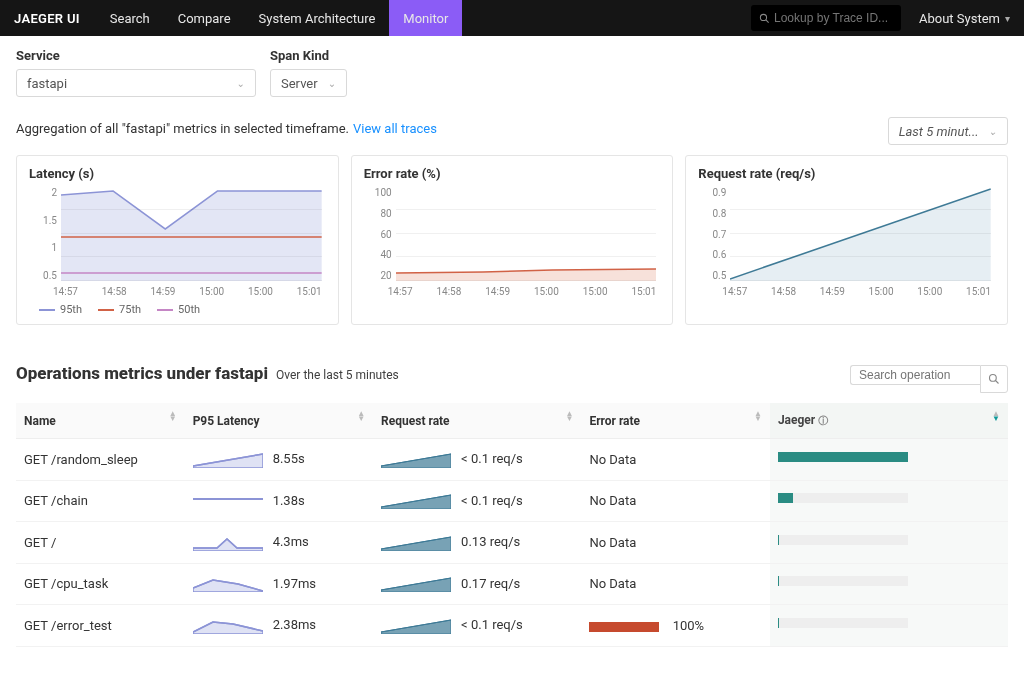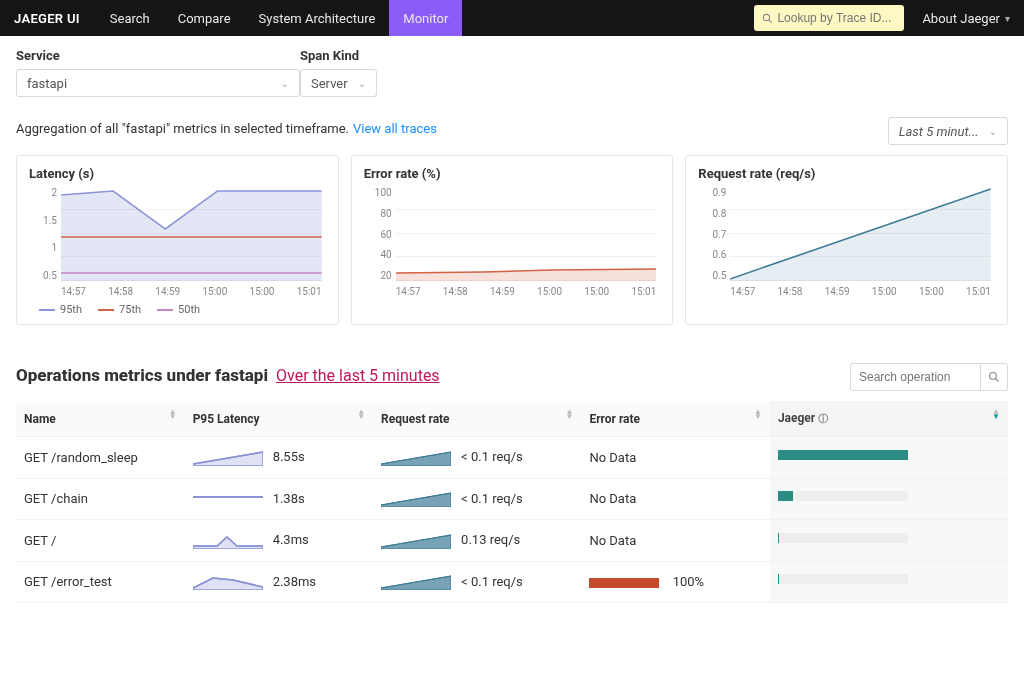--- a/index.html
+++ b/index.html
@@ -4,58 +4,58 @@
 <style>
 * { box-sizing: border-box; margin: 0; padding: 0; }
 body { font-family: -apple-system, BlinkMacSystemFont, "Segoe UI", Roboto, Helvetica, Arial, sans-serif; font-size: 13px; color: #333; background: #fff; }
 
 
 .topnav { background: #151515; display: flex; align-items: center; height: 36px; padding: 0 14px; }
 .brand { color: #fff; font-weight: 600; font-size: 13px; margin-right: 16px; letter-spacing: 0.3px; }
 .navlink { color: #e7e7e7; padding: 0 14px; height: 36px; display: flex; align-items: center; font-size: 13px; cursor: pointer; }
 .navlink.active { background: #8b5cf6; }
 .spacer { flex: 1; }
-.lookup { background: #fef9c3; border-radius: 3px; display: flex; align-items: center; height: 26px; width: 150px; padding: 0 8px; margin-right: 18px; }
+.lookup { background: #000000; border-radius: 3px; display: flex; align-items: center; height: 26px; width: 150px; padding: 0 8px; margin-right: 18px; }
 .lookup input { border: none; outline: none; width: 100%; font-size: 12px; color: #888; background: transparent; }
 .about { color: #e7e7e7; font-size: 13px; display: flex; align-items: center; gap: 5px; cursor: pointer; }
 
 
-.filters { display: flex; padding: 12px 16px 0; }
+.filters { display: flex; gap: 14px; padding: 12px 16px 0; }
 .filterblock label { font-weight: 700; font-size: 13px; }
 .select { border: 1px solid #d9d9d9; border-radius: 3px; height: 28px; display: flex; align-items: center; padding: 0 10px; margin-top: 6px; min-width: 58px; font-size: 13px; color: #555; justify-content: space-between; gap: 10px; cursor: pointer; }
-.select.wide { width: 284px; }
+.select.wide { width: 240px; }
 
 
 .aggrow { display: flex; align-items: center; padding: 14px 16px 10px; font-size: 13px; }
 .aggrow .link { color: #1890ff; margin-left: 4px; cursor: pointer; }
 .timesel { margin-left: auto; font-style: italic; }
 
 
 .panels { display: flex; gap: 12px; padding: 0 16px; }
 .panel { border: 1px solid #e5e5e5; border-radius: 3px; flex: 1; padding: 10px 12px 8px; }
 .panel-title { font-weight: 700; font-size: 13px; margin-bottom: 6px; }
 .chart { position: relative; height: 110px; }
 .yaxis { position: absolute; left: 0; top: 0; bottom: 16px; width: 28px; display: flex; flex-direction: column; justify-content: space-between; font-size: 10px; color: #888; text-align: right; }
 .plot { position: absolute; left: 32px; right: 4px; top: 0; bottom: 16px; }
-.xaxis { position: absolute; left: 32px; right: 4px; bottom: 0; display: flex; justify-content: space-between; font-size: 10px; color: #888; }
+.xaxis { position: absolute; left: 24px; right: 4px; bottom: 0; display: flex; justify-content: space-between; font-size: 10px; color: #888; }
 .legend { display: flex; gap: 16px; font-size: 11px; color: #666; margin-top: 6px; padding-left: 10px; }
 .legend span::before { content: ''; display: inline-block; width: 16px; height: 2px; margin-right: 5px; vertical-align: middle; }
 .legend .c1::before { background: #8c94d6; }
 .legend .c2::before { background: #d16246; }
 .legend .c3::before { background: #c586c5; }
 
 
 .grid { position: absolute; inset: 0; background-image: repeating-linear-gradient(to top, rgba(0,0,0,0.06) 0 1px, transparent 1px 25%); }
 
 
 .ops-head { display: flex; align-items: baseline; padding: 38px 16px 10px; gap: 8px; }
 .ops-head h2 { font-size: 17px; font-weight: 800; }
-.ops-head .sub { color: #be185d; font-size: 16px; text-decoration: underline; }
+.ops-head .sub { color: #404040; font-size: 12px; }
 .searchop { margin-left: auto; display: flex; }
-.searchop input { border: 1px solid #d9d9d9; border-right: none; border-radius: 3px 0 0 3px; height: 28px; padding: 4px 8px; width: 130px; font-size: 12px; outline: none; }
+.searchop input { border: 1px solid #d9d9d9; border-right: none; border-radius: 3px 0 0 3px; height: 20px; padding: 4px 8px; width: 130px; font-size: 12px; outline: none; }
 .searchop .btn { border: 1px solid #d9d9d9; border-radius: 0 3px 3px 0; height: 28px; width: 28px; display: flex; align-items: center; justify-content: center; cursor: pointer; }
 
 
 .optable { width: calc(100% - 32px); margin: 0 16px; border-collapse: collapse; }
 .optable thead th { background: #fafafa; text-align: left; font-weight: 700; font-size: 12px; padding: 10px 8px; border-bottom: 1px solid #eee; position: relative; }
 .optable thead th.impact { background: #f3f6f4; color: #444; }
 .optable thead th.impact .info { color: #888; font-size: 10px; }
 .sorter { position: absolute; right: 8px; top: 8px; display: flex; flex-direction: column; line-height: 5px; font-size: 8px; color: #bbb; }
 .sorter .down-active { color: #199; }
 .optable tbody td { padding: 12px 8px; border-bottom: 1px solid #f2f2f2; font-size: 13px; vertical-align: middle; }
@@ -88,21 +88,21 @@
   <div class="lookup" data-name="trace-lookup">
     <span data-name="search-icon" style="color:#888;font-size:11px;margin-right:4px;">
       <svg width="11" height="11" viewBox="0 0 16 16">
           <circle cx="6.5" cy="6.5" r="4.5" fill="none" stroke="#888" stroke-width="1.5"></circle>
           <line x1="10" y1="10" x2="14" y2="14" stroke="#888" stroke-width="1.5"></line>
         </svg>
     </span>
     <input data-name="trace-lookup-input" placeholder="Lookup by Trace ID..." style="">
   </div>
   <div class="about" data-name="about-menu">
-    <span data-name="about-label">About Jaeger</span>
+    <span data-name="about-label">About System</span>
     <span class="chev" data-name="chevron-down-icon">▾</span>
   </div>
 </div>
 
 <div class="filters" data-name="filter-row">
   <div class="filterblock" data-name="service-filter">
     <label data-name="service-label">Service</label>
     <div class="select wide" data-name="service-select">
       <span data-name="service-value">fastapi</span>
       <span class="chev" data-name="chevron-down-icon">⌄</span>
@@ -293,20 +293,31 @@
         <td data-name="op-p95"><svg class="spark" viewBox="0 0 70 16" data-name="sparkline">
             <use href="#spk-bump" fill="#d1d5f0" style="stroke:#8c94d6;stroke-width:1.5"></use>
           </svg><span>4.3ms</span></td>
         <td data-name="op-reqrate"><svg class="spark" viewBox="0 0 70 16" data-name="sparkline">
             <use href="#spk-rise" fill="#bdd1dc"></use>
           </svg><span>0.13 req/s</span></td>
         <td data-name="op-errrate">No Data</td>
         <td class="impactcell-bg" data-name="op-impact"><span class="impactbar-track"><span class="minibar teal" style="width:1%;height:10px;display:inline-block;vertical-align:top"></span></span></td>
       </tr>
       <tr data-name="table-row">
+        <td data-name="op-name">GET /cpu_task</td>
+        <td data-name="op-p95"><svg class="spark" viewBox="0 0 70 16" data-name="sparkline">
+            <use href="#spk-hillfall" fill="#d1d5f0" style="stroke:#8c94d6;stroke-width:1.5"></use>
+          </svg><span>1.97ms</span></td>
+        <td data-name="op-reqrate"><svg class="spark" viewBox="0 0 70 16" data-name="sparkline">
+            <use href="#spk-rise" fill="#bdd1dc"></use>
+          </svg><span>0.17 req/s</span></td>
+        <td data-name="op-errrate">No Data</td>
+        <td class="impactcell-bg" data-name="op-impact"><span class="impactbar-track"><span class="minibar teal" style="width:1%;height:10px;display:inline-block;vertical-align:top"></span></span></td>
+      </tr>
+      <tr data-name="table-row">
         <td data-name="op-name">GET /error_test</td>
         <td data-name="op-p95"><svg class="spark" viewBox="0 0 70 16" data-name="sparkline">
             <use href="#spk-hill" fill="#d1d5f0" style="stroke:#8c94d6;stroke-width:1.5"></use>
           </svg><span>2.38ms</span></td>
         <td data-name="op-reqrate"><svg class="spark" viewBox="0 0 70 16" data-name="sparkline">
             <use href="#spk-rise" fill="#bdd1dc"></use>
           </svg><span>&lt; 0.1 req/s</span></td>
         <td data-name="op-errrate"><span class="minibar red" style="width:70px"></span> <span style="margin-left:10px">100%</span></td>
         <td class="impactcell-bg" data-name="op-impact"><span class="impactbar-track"><span class="minibar teal" style="width:1%;height:10px;display:inline-block;vertical-align:top"></span></span></td>
       </tr>

